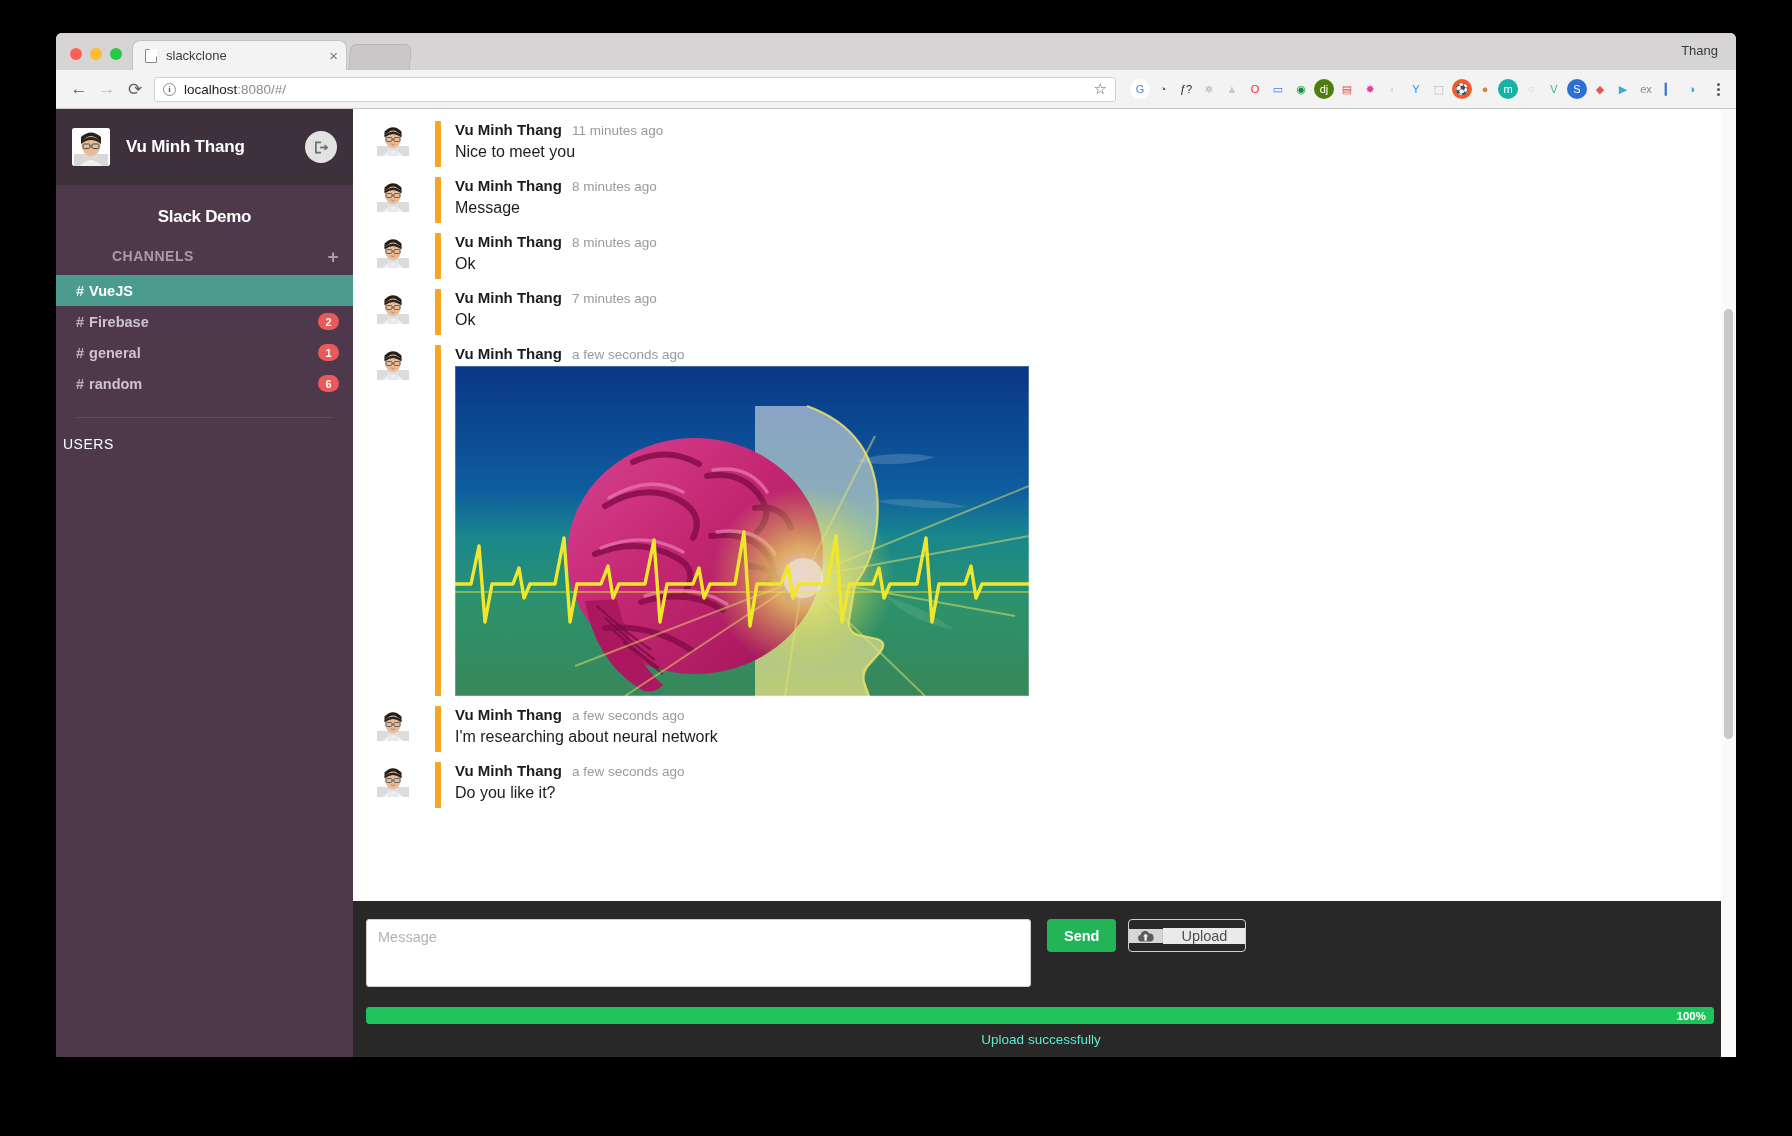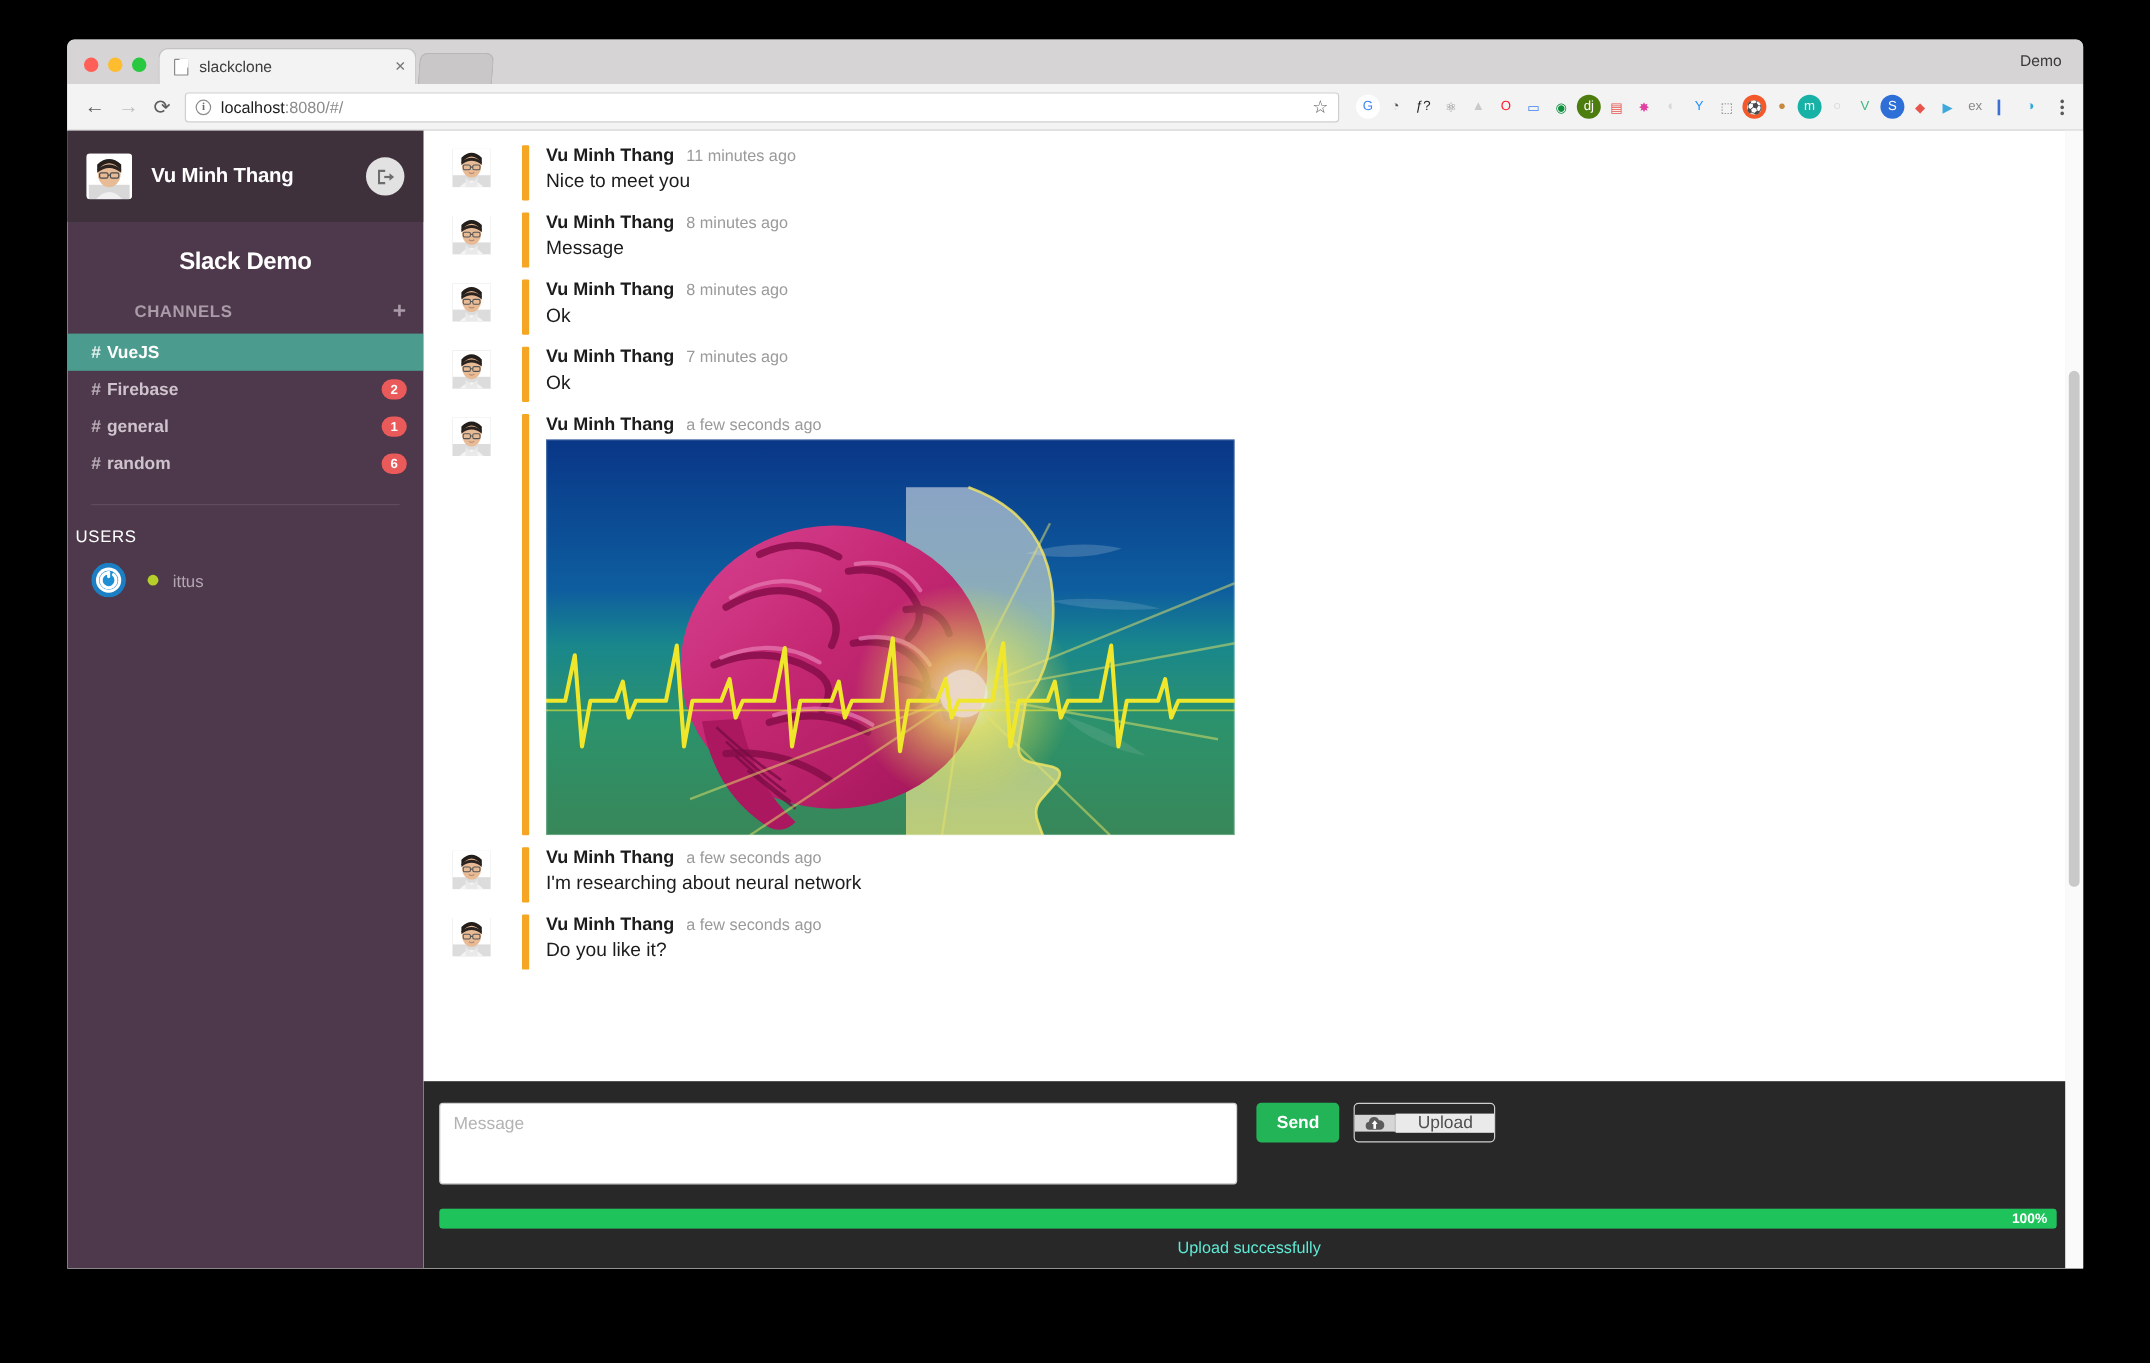--- a/index.html
+++ b/index.html
@@ -171,21 +171,21 @@
     flex: 1 1 auto;
   }
   .logout-btn {
     width: 32px; height: 32px; border-radius: 50%;
     background: #e2e2e2;
     display: flex; align-items: center; justify-content: center;
     cursor: pointer; flex: 0 0 auto;
   }
 
   .team-title {
-    color: #fff; font-size: 20px; font-weight: bold;
+    color: #fff; font-size: 17px; font-weight: bold;
     text-align: center; padding: 22px 0 16px;
     letter-spacing: -0.3px;
   }
   .section-head {
     display: flex; align-items: center;
     padding: 0 14px 0 20px; height: 26px;
     color: #ab9ba9; font-size: 14px; font-weight: bold;
     letter-spacing: 0.5px;
     margin-left: 36px;
   }
@@ -390,21 +390,21 @@
       <span class="dot red"></span>
       <span class="dot yellow"></span>
       <span class="dot green"></span>
     </div>
     <div class="tab">
       <span class="page-icon"></span>
       <span class="tab-title">slackclone</span>
       <span class="tab-close">×</span>
     </div>
     <div class="tab-ghost"></div>
-    <div class="win-user">Demo</div>
+    <div class="win-user">Thang</div>
   </div>
 
   <div class="omnibar">
     <div class="navbtn">←</div>
     <div class="navbtn disabled">→</div>
     <div class="navbtn">⟳</div>
     <div class="urlbox">
       <span class="info-icon">i</span>
       <span class="url-host">localhost</span>
       <span class="url-path">:8080/#/</span>
@@ -497,35 +497,20 @@
           <div class="chan">
             <span class="hash">#</span>
             <span class="cname">random</span>
             <span class="badge" style="background: rgb(235, 90, 90);">6</span>
           </div>
         </div>
 
       <div class="side-divider"></div>
 
       <div class="users-head">USERS</div>
-      <div id="user-list">
-          <div class="user-row">
-            <div class="user-avatar">
-              <svg viewBox="0 0 29 29" width="29" height="29" aria-hidden="true">
-                <circle cx="14.5" cy="14.5" r="14.5" fill="#1c7fc4"></circle>
-                <circle cx="14.5" cy="14.5" r="10.5" fill="#ffffff"></circle>
-                <circle cx="14.5" cy="14.5" r="8" fill="#1d8fd4"></circle>
-                <path d="M14.5 8.4 a6.2 6.2 0 1 0 4.0 1.5" fill="none" stroke="#ffffff" stroke-width="2.6" stroke-linecap="round"></path>
-                <rect x="13.2" y="6.6" width="2.6" height="6.2" rx="1.3" fill="#ffffff"></rect>
-              </svg>
-            </div>
-            <span class="presence" style="background: rgb(182, 206, 42);"></span>
-            <span class="user-name">ittus</span>
-          </div>
-        </div>
     </div>
 
     <div class="main">
       <div class="msg-scroll">
         <div id="messages">
             <div class="msg">
               <div class="msg-avatar">
                 <svg viewBox="0 0 32 32" width="32" height="32" aria-hidden="true">
                   <rect width="32" height="32" fill="#ffffff"></rect>
                   <rect x="0" y="22" width="32" height="10" fill="#dcdcdc"></rect>

